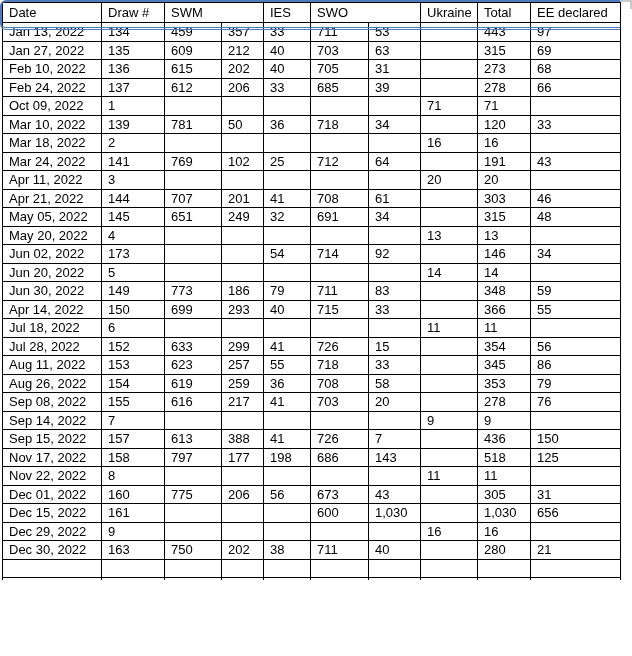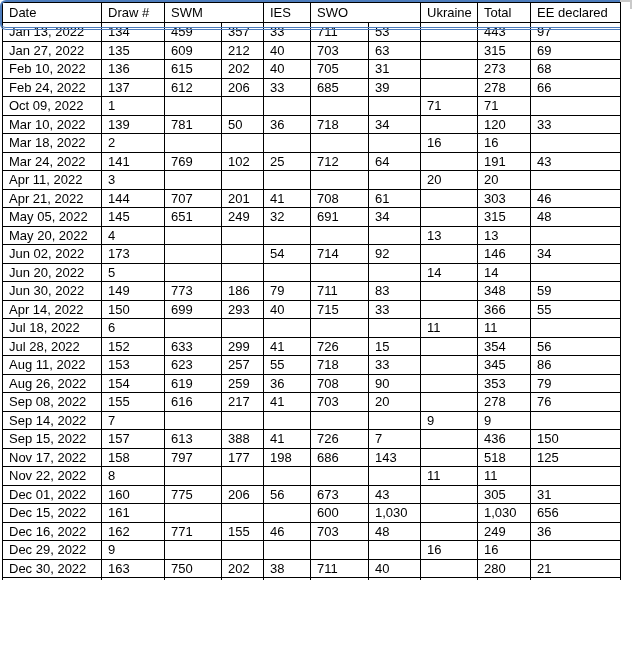--- a/index.html
+++ b/index.html
@@ -331,21 +331,21 @@
           <td>345</td>
           <td>86</td>
         </tr>
         <tr>
           <td>Aug 26, 2022</td>
           <td>154</td>
           <td>619</td>
           <td>259</td>
           <td>36</td>
           <td>708</td>
-          <td>90</td>
+          <td>58</td>
           <td></td>
           <td>353</td>
           <td>79</td>
         </tr>
         <tr>
           <td>Sep 08, 2022</td>
           <td>155</td>
           <td>616</td>
           <td>217</td>
           <td>41</td>
@@ -419,32 +419,20 @@
           <td>Dec 15, 2022</td>
           <td>161</td>
           <td></td>
           <td></td>
           <td></td>
           <td>600</td>
           <td>1,030</td>
           <td></td>
           <td>1,030</td>
           <td>656</td>
-        </tr>
-        <tr>
-          <td>Dec 16, 2022</td>
-          <td>162</td>
-          <td>771</td>
-          <td>155</td>
-          <td>46</td>
-          <td>703</td>
-          <td>48</td>
-          <td></td>
-          <td>249</td>
-          <td>36</td>
         </tr>
         <tr>
           <td>Dec 29, 2022</td>
           <td>9</td>
           <td></td>
           <td></td>
           <td></td>
           <td></td>
           <td></td>
           <td>16</td>

